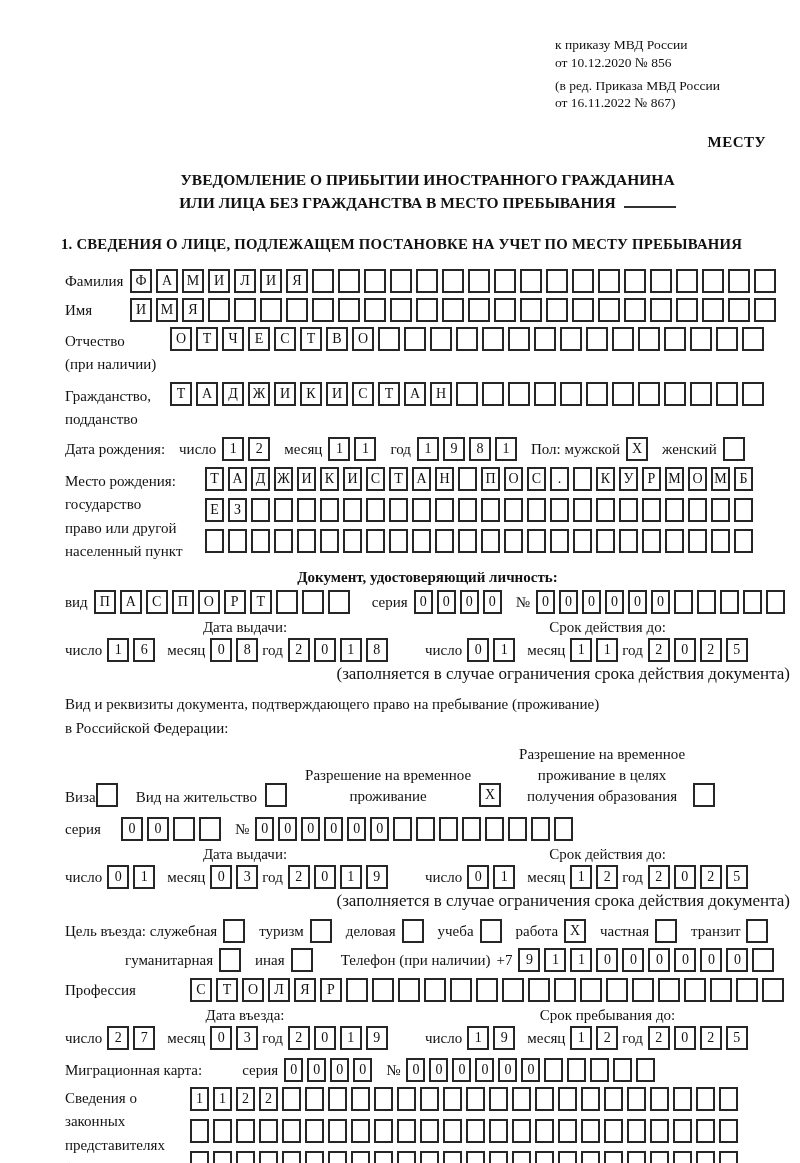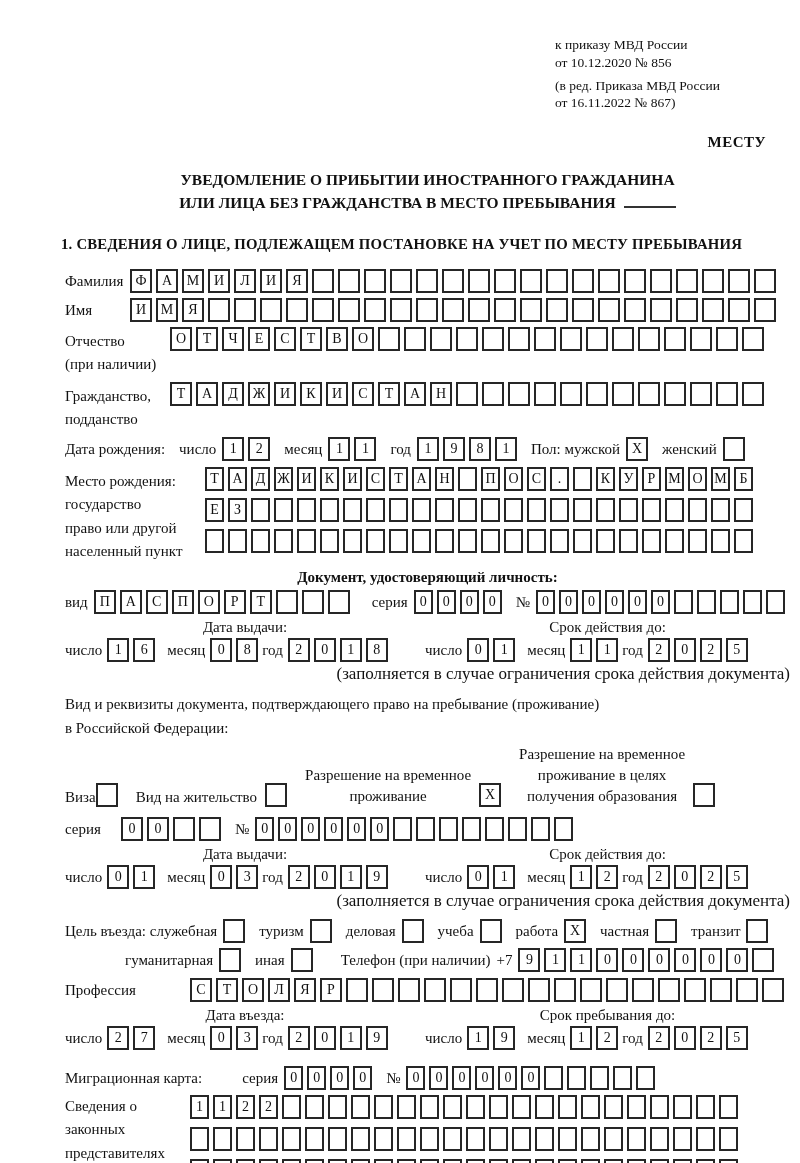--- a/index.html
+++ b/index.html
@@ -633,21 +633,21 @@
       <span class="lbl">год</span>
       <span class="boxes">
           <span class="bx">2</span>
           <span class="bx">0</span>
           <span class="bx">2</span>
           <span class="bx">5</span>
         </span>
     </div>
   </div>
 
-  <div class="row inline-row" style="margin-top:16px;">
+  <div class="row inline-row" style="margin-top:8px;">
     <span class="lbl" style="margin-right:40px;">Миграционная карта:</span>
     <span class="lbl">серия</span>
     <span class="boxes sm">
         <span class="bx">0</span>
         <span class="bx">0</span>
         <span class="bx">0</span>
         <span class="bx">0</span>
       </span>
     <span class="lbl">№</span>
     <span class="boxes sm">

